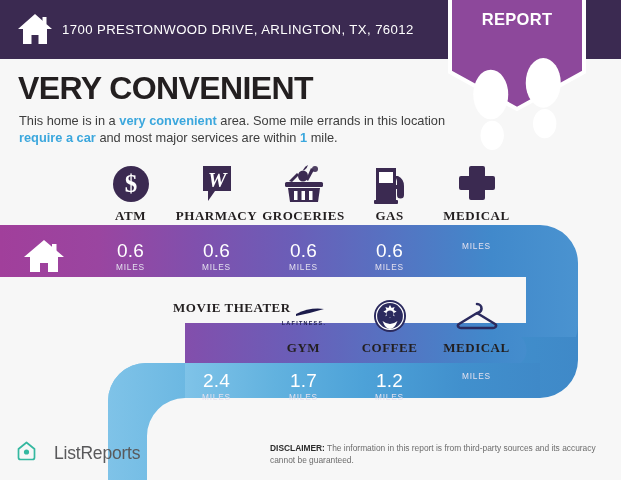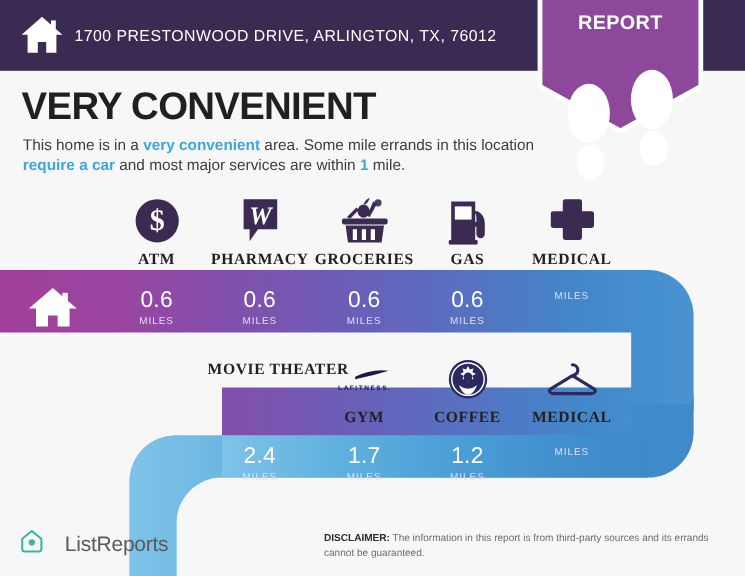--- a/index.html
+++ b/index.html
@@ -313,15 +313,15 @@
   <div class="logo">
     <span>
       <svg width="19" height="20" viewBox="0 0 19 20">
         <path d="M9.5 1.5 L17.5 8 v8.5 a2 2 0 0 1 -2 2 H3.5 a2 2 0 0 1 -2 -2 V8 Z" fill="none" stroke="#35b8a0" stroke-width="1.7" stroke-linejoin="round"></path>
         <circle cx="9.5" cy="11" r="2.6" fill="#35b8a0"></circle>
       </svg>
     </span>
     <span class="logo-text">ListReports</span>
   </div>
 
-  <div class="disclaimer"><b>DISCLAIMER:</b><span> The information in this report is from third-party sources and its errands cannot be guaranteed.</span></div>
+  <div class="disclaimer"><b>DISCLAIMER:</b><span> The information in this report is from third-party sources and its accuracy cannot be guaranteed.</span></div>
 
 </div>
 
 </body></html>

